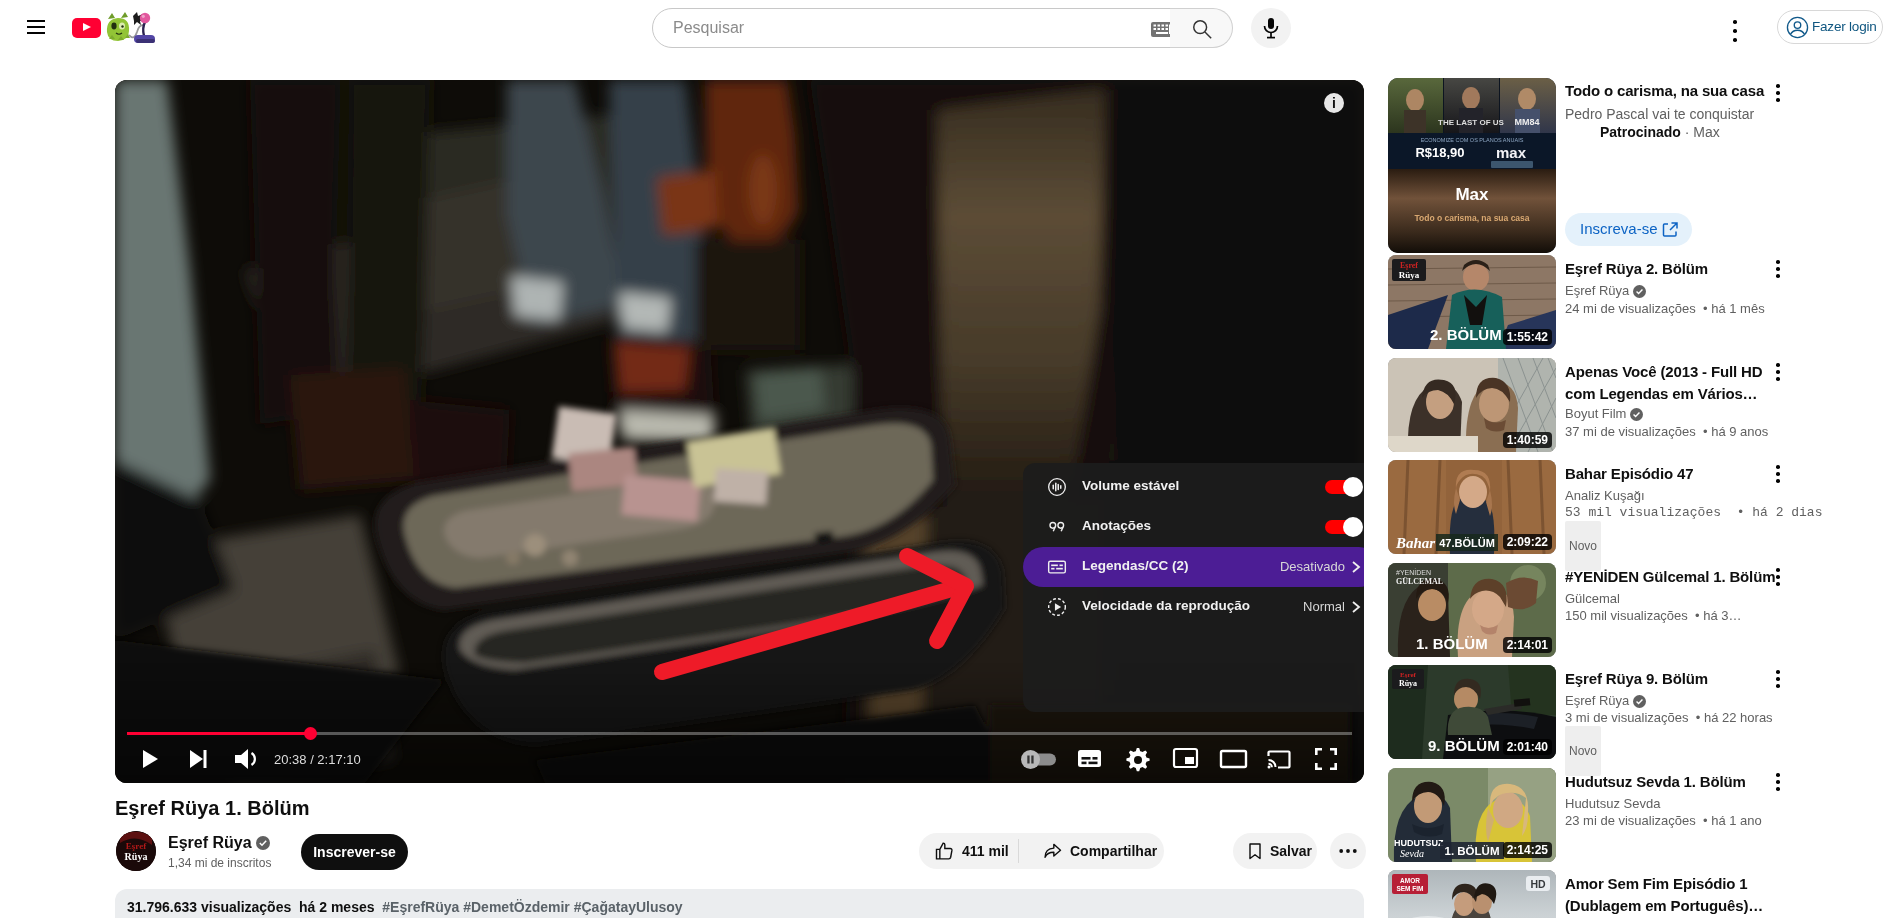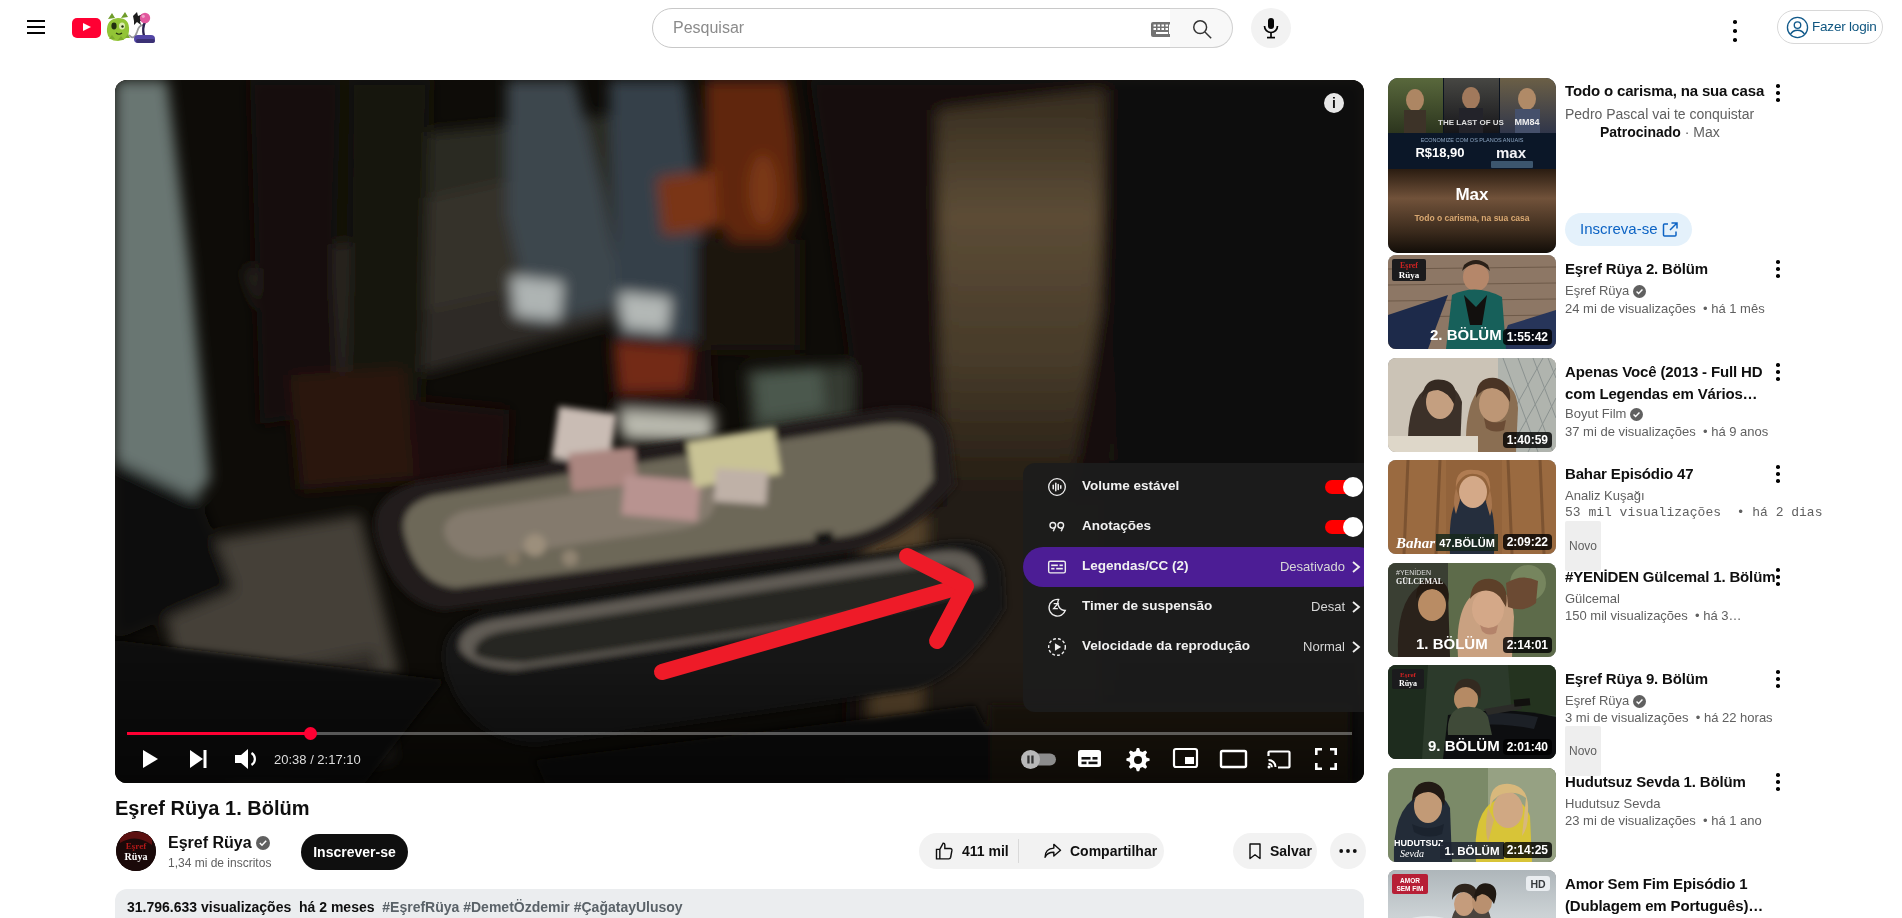--- a/index.html
+++ b/index.html
@@ -250,31 +250,20 @@
           </g>
         </svg>
       <span class="lab">Legendas/CC (2)</span>
         <span class="val">Desativado</span>
       <svg class="chev" viewBox="0 0 14 14">
           <path d="M4,2 L10,7 L4,12" fill="none" stroke="#eee" stroke-width="1.8"></path>
         </svg>
       </div>
     <div class="mrow">
       <svg class="ic" viewBox="0 0 24 24">
-          <path d="M14,3 a10,10 0 1 0 8,13 a9,9 0 0 1 -8,-13 Z" fill="none" stroke="#eee" stroke-width="1.7"></path>
-        <path d="M8,8 h5 l-5,6 h5" fill="none" stroke="#eee" stroke-width="1.6"></path>
-        </svg>
-      <span class="lab">Timer de suspensão</span>
-        <span class="val">Desat</span>
-      <svg class="chev" viewBox="0 0 14 14">
-          <path d="M4,2 L10,7 L4,12" fill="none" stroke="#eee" stroke-width="1.8"></path>
-        </svg>
-      </div>
-    <div class="mrow">
-      <svg class="ic" viewBox="0 0 24 24">
           <circle cx="12" cy="12" r="10" fill="none" stroke="#eee" stroke-width="1.7" stroke-dasharray="3.5 2.5"></circle>
         <path d="M9.5,7.5 L17,12 L9.5,16.5 Z" fill="#eee"></path>
         </svg>
       <span class="lab">Velocidade da reprodução</span>
         <span class="val">Normal</span>
       <svg class="chev" viewBox="0 0 14 14">
           <path d="M4,2 L10,7 L4,12" fill="none" stroke="#eee" stroke-width="1.8"></path>
         </svg>
       </div>
   </div>

